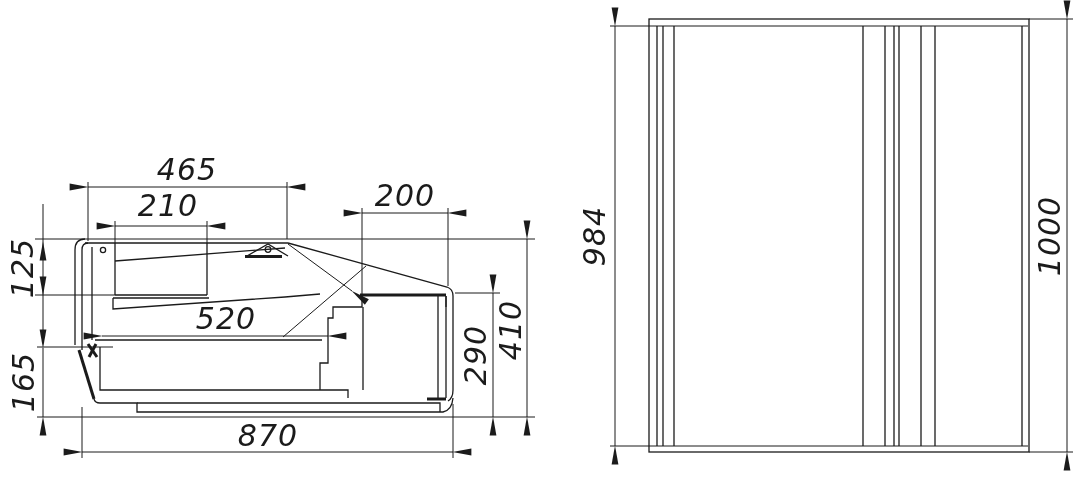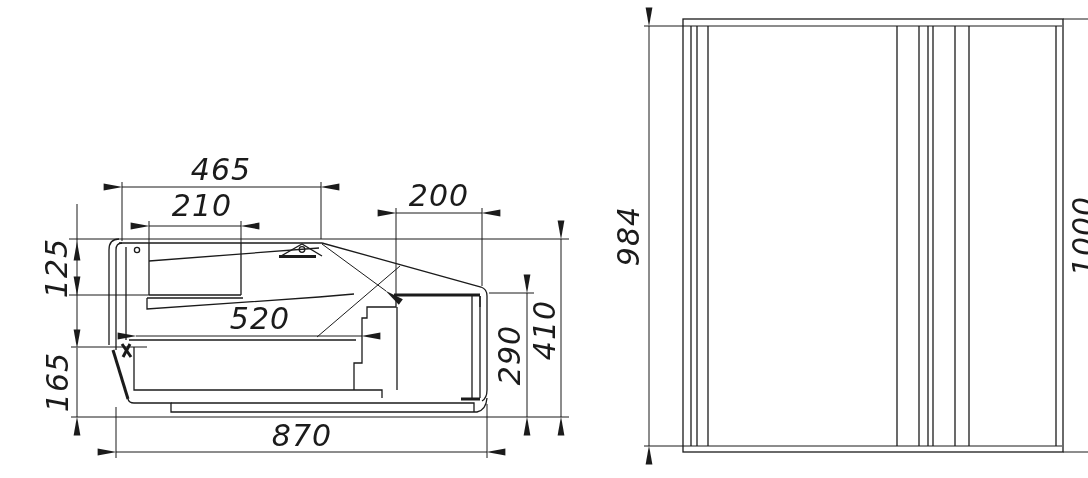--- a/index.html
+++ b/index.html
@@ -2,21 +2,21 @@
 <html><head>
 <meta charset="utf-8">
 <style>
   html, body {
     margin: 0; padding: 0;
     background: #ffffff;
     width: 1088px; height: 478px;
     overflow: hidden;
     font-family: "DejaVu Sans", sans-serif;
   }
-  .sheet { width: 940px; height: 478px; padding-left: 34px; }
+  .sheet { width: 940px; height: 478px; }
   svg { display: block; }
   .dim-text {
     font-family: "DejaVu Sans", sans-serif;
     font-style: italic;
     font-size: 30px;
     letter-spacing: 1px;
     fill: #1b1b1b;
   }
   .thin  { stroke: #1b1b1b; stroke-width: 1;   fill: none; }
   .line  { stroke: #1b1b1b; stroke-width: 1.3; fill: none; }

